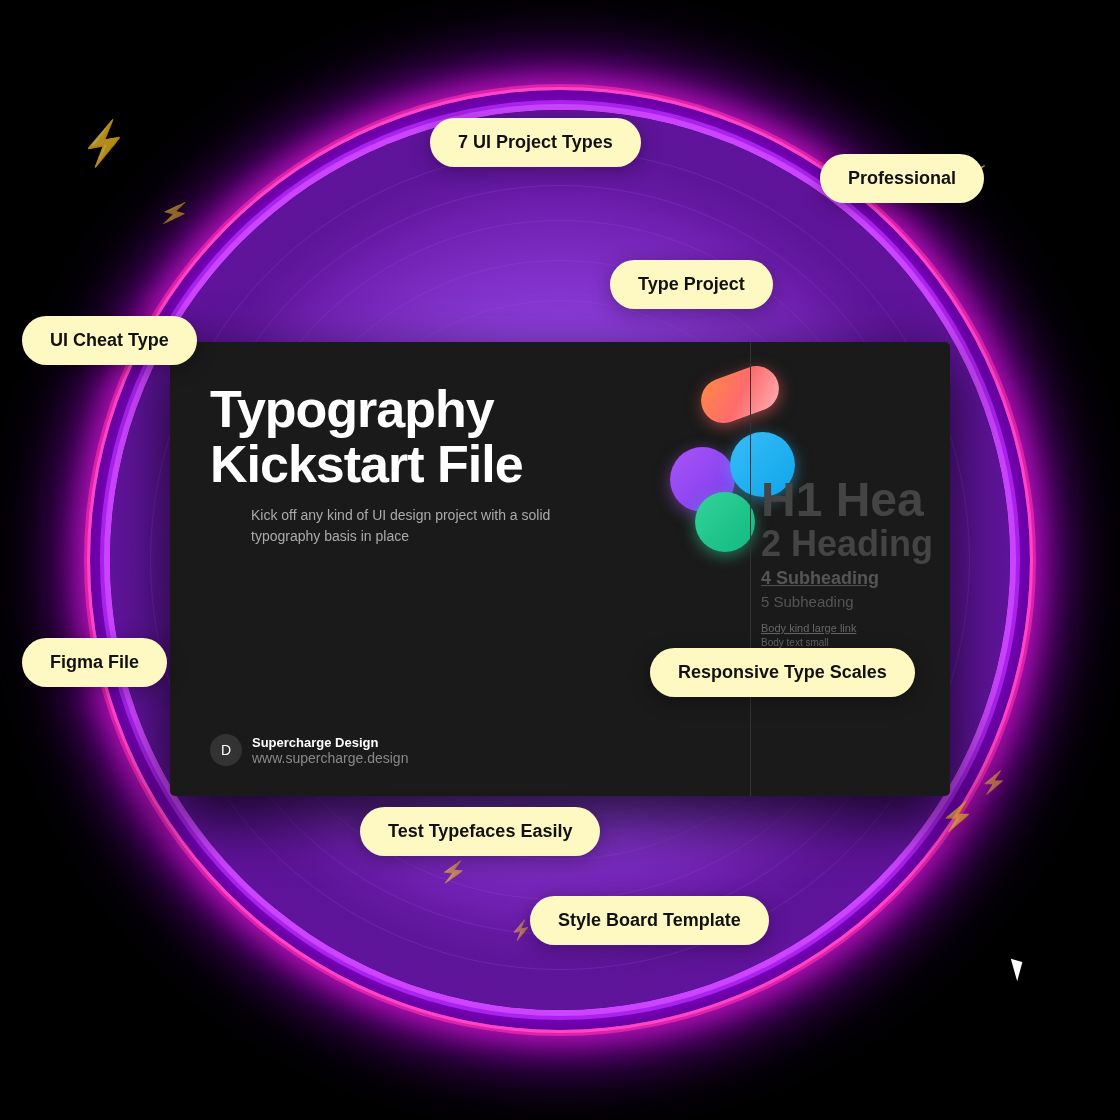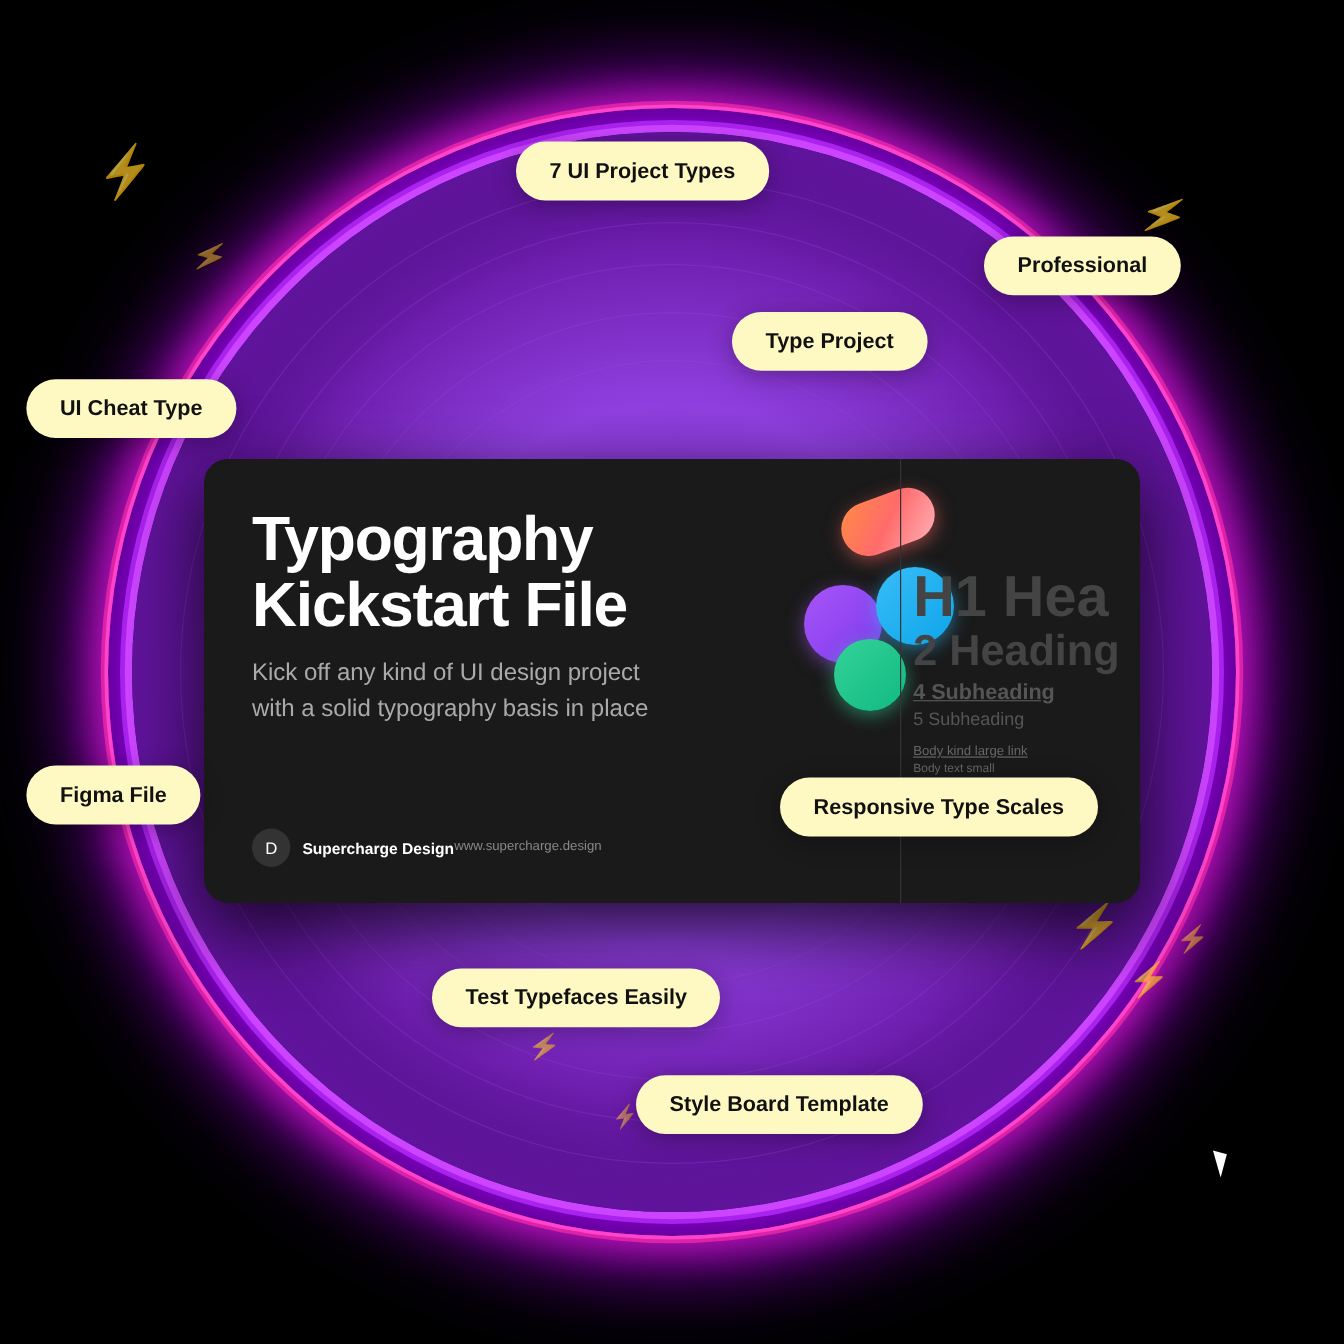--- a/index.html
+++ b/index.html
@@ -75,23 +75,23 @@
         0 0 60px 20px rgba(180,0,160,0.3);
     }
 
     
     .main-card {
       position: absolute;
       top: 50%;
       left: 50%;
       transform: translate(-50%, -48%);
       width: 780px;
-      height: 370px;
+      height: 454px;
       background: #1a1a1a;
-      border-radius: 20px;
+      border-radius: 5px;
       display: flex;
       overflow: hidden;
       box-shadow: 0 20px 60px rgba(0,0,0,0.8);
     }
 
     .card-left {
       flex: 1;
       padding: 40px 40px 30px 40px;
       display: flex;
       flex-direction: column;
@@ -100,25 +100,26 @@
 
     .card-title {
       font-size: 52px;
       font-weight: 900;
       color: #fff;
       line-height: 1.05;
       letter-spacing: -1px;
     }
 
     .card-subtitle {
-      font-size: 20px;
+      font-size: 14px;
       color: #aaa;
       line-height: 1.5;
       margin-top: 14px;
       max-width: 340px;
+      margin-left: 41px;
     }
 
     .card-brand {
       display: flex;
       align-items: center;
       gap: 10px;
       margin-top: 20px;
     }
 
     .brand-icon {
@@ -128,30 +129,31 @@
       border-radius: 50%;
       display: flex;
       align-items: center;
       justify-content: center;
       font-size: 14px;
       color: #fff;
     }
 
     .brand-text-block {
       display: flex;
+      flex-direction: column;
     }
 
     .brand-name {
       font-size: 13px;
       font-weight: 700;
       color: #fff;
     }
 
     .brand-url {
-      font-size: 11px;
+      font-size: 14px;
       color: #888;
     }
 
     .card-right {
       width: 320px;
       position: relative;
       overflow: hidden;
     }
 
     
@@ -388,21 +390,21 @@
         <div class="body-small">Body text small</div>
         <div class="body-small-bold">Body text small bold</div>
       </div>
     </div>
   </div>
 
   <div class="pill" style="top:118px;left:430px;">
     <span>7 UI Project Types</span>
   </div>
 
-  <div class="pill" style="top:154px;left:820px;margin-top:43px;">
+  <div class="pill" style="top:154px;left:820px;">
     <span>Professional</span>
   </div>
 
   <div class="pill" style="top:260px;left:610px;">
     <span>Type Project</span>
   </div>
 
   <div class="pill" style="top:316px;left:22px;">
     <span>UI Cheat Type</span>
   </div>

